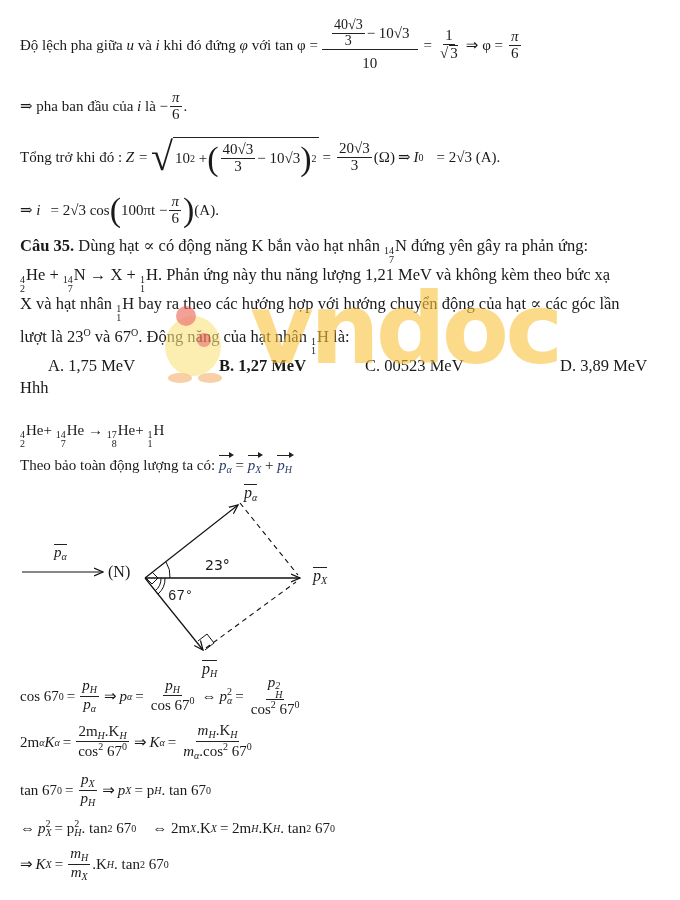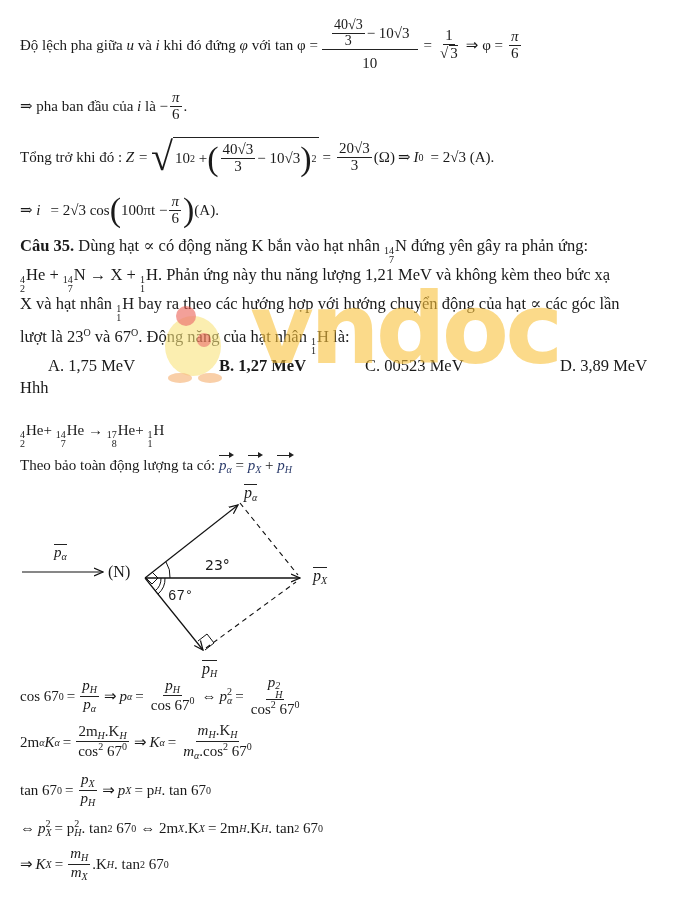--- a/index.html
+++ b/index.html
@@ -87,21 +87,21 @@
     </span>
   </span>
   <span style="margin:0 4px;">=</span>
   <span class="frac">
     <span class="num">20√3</span>
     <span class="den">3</span>
   </span>
   <span>(Ω)</span>
   <span style="margin:0 3px;">⇒</span>
   <span class="it">I</span><span class="sub">0</span>
-  <span style="margin-left:7px;">= 2√3 (A).</span>
+  <span style="margin-left:13px;">= 2√3 (A).</span>
 </div>
 
 <div class="abs" style="left:20px; top:188px; height:44px; display:flex; align-items:center; font-size:15px;">
   <span>⇒</span>&nbsp;
   <span class="it">i</span>
   <span style="margin-left:10px;text-align:center;">= 2√3 cos</span>
   <span class="bigparen">(</span>
   <span>100πt −</span>
   <span class="frac">
     <span class="num it">π</span>
@@ -307,21 +307,21 @@
   <span style="margin-right:3px;">⇔</span>
   <span class="it">p</span><span style="display:inline-flex; flex-direction:column; font-size:10px; line-height:9px;">
       <span>2</span>
       <span class="it">X</span>
     </span>
   <span style="margin-left:3px;">= p</span><span style="display:inline-flex; flex-direction:column; font-size:10px; line-height:9px;">
       <span>2</span>
       <span class="it">H</span>
     </span>
   <span>. tan</span><span class="sup">2</span>&nbsp;<span>67</span><span class="sup">0</span>
-  <span style="margin-left:4px;text-align:center;">⇔ 2m</span><span class="sub it">X</span><span>.K</span><span class="sub it">X</span>
+  <span style="margin-left:16px;text-align:center;">⇔ 2m</span><span class="sub it">X</span><span>.K</span><span class="sub it">X</span>
   <span style="margin-left:3px;">= 2m</span><span class="sub it">H</span><span>.K</span><span class="sub it">H</span>
   <span>. tan</span><span class="sup">2</span>&nbsp;<span>67</span><span class="sup">0</span>
 </div>
 
 <div class="abs math" style="left:20px; top:842px; height:44px; display:flex; align-items:center;">
   <span style="margin-right:3px;">⇒</span>
   <span class="it">K</span><span class="sub it">X</span>
   <span style="margin:0 3px;">=</span>
   <span class="frac it">
       <span class="num"><span>m</span><span class="sub">H</span></span>

